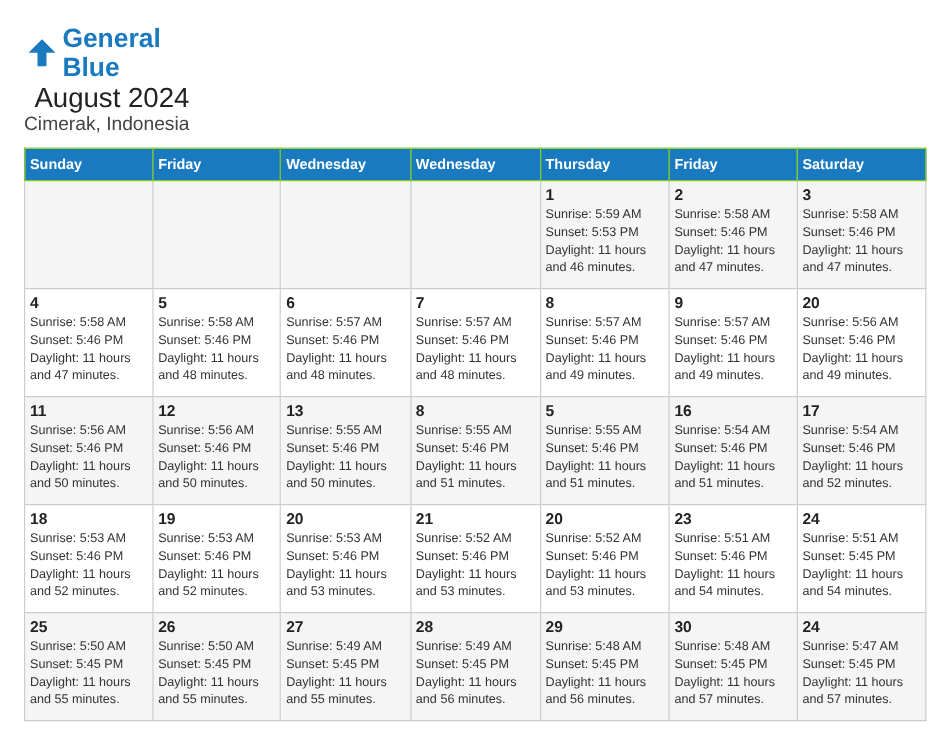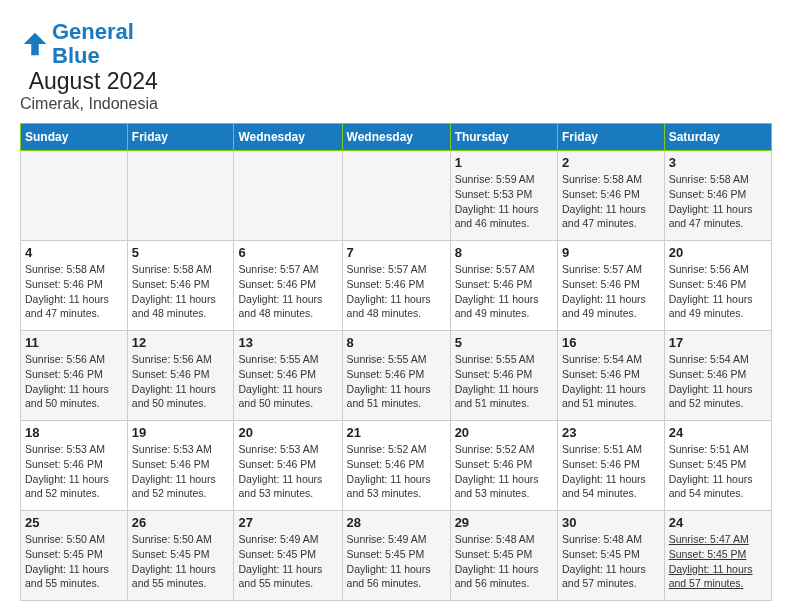--- a/index.html
+++ b/index.html
@@ -339,20 +339,20 @@
         </td>
         <td>
           <span class="day-num">30</span>
           <div class="day-info" style="white-space: pre-line;">Sunrise: 5:48 AM
 Sunset: 5:45 PM
 Daylight: 11 hours
 and 57 minutes.</div>
         </td>
         <td>
           <span class="day-num">24</span>
-          <div class="day-info" style="white-space: pre-line; text-decoration: underline;">Sunrise: 5:47 AM
+          <div class="day-info" style="white-space: pre-line;">Sunrise: 5:47 AM
 Sunset: 5:45 PM
 Daylight: 11 hours
 and 57 minutes.</div>
         </td>
       </tr>
     </tbody>
 </table>
 
 </body></html>

